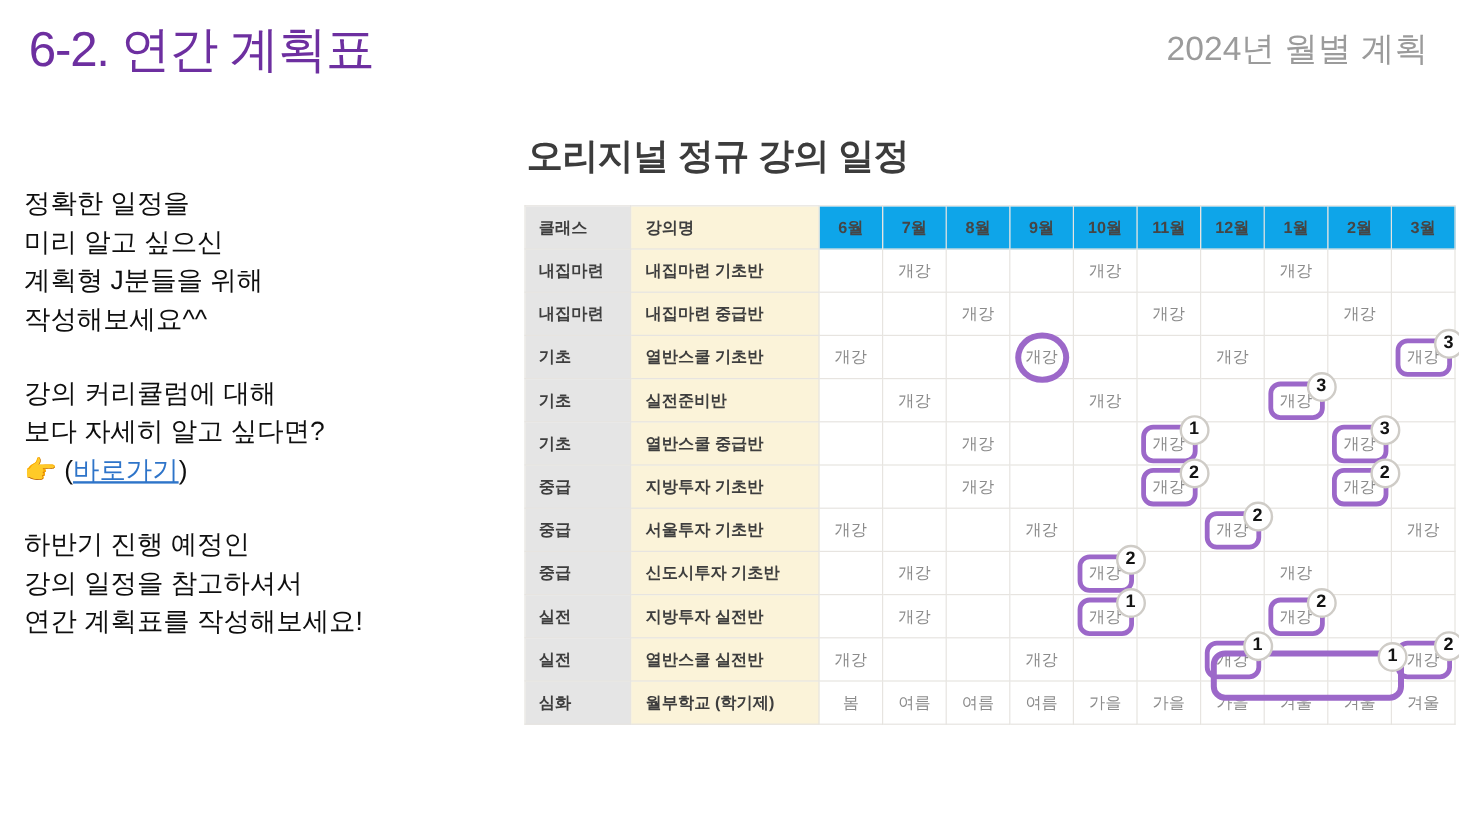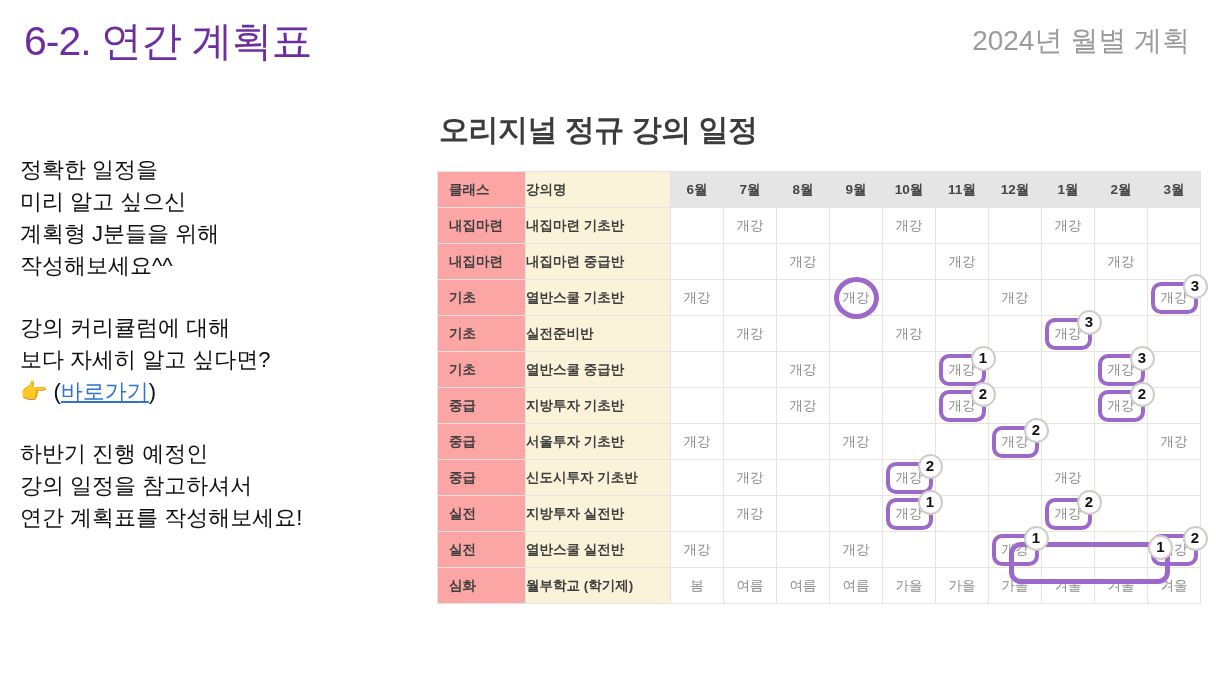--- a/index.html
+++ b/index.html
@@ -27,24 +27,24 @@
   .emoji{font-size:22px;}
 
   .table-area{position:absolute;left:437px;top:94px;}
   .table-area h2{
     margin:16px 0 20px 2px;font-size:30px;color:#3c3c3c;
     font-weight:bold;letter-spacing:-0.5px;
   }
   .tbl-wrap{position:relative;}
   table{border-collapse:collapse;table-layout:fixed;font-size:13.5px;}
   th,td{border:1px solid #e7e4e0;height:33px;white-space:nowrap;overflow:visible;}
-  .col-class{width:75px;background:#fca5a5;text-align:left;padding-left:11px;font-weight:bold;color:#3e3e3e;}
-  .col-name{width:143px;background:#fbf3d9;text-align:left;padding-left:0;font-weight:bold;color:#3e3e3e;}
+  .col-class{width:75px;background:#e5e5e5;text-align:left;padding-left:11px;font-weight:bold;color:#3e3e3e;}
+  .col-name{width:143px;background:#fbf3d9;text-align:left;padding-left:12px;font-weight:bold;color:#3e3e3e;}
   .col-month{width:50px;text-align:center;}
-  th.col-month{background:#e5e5e5;color:#454545;}
+  th.col-month{background:#0ea5e9;color:#454545;}
   td.col-month{color:#8b8b8b;background:#ffffff;}
 
   .mark{position:relative;display:inline-block;color:#8b8b8b;}
   .mark-box{border:4px solid #9c68c9;border-radius:10px;padding:3px 6px;margin:-8px -4px;background:transparent;}
   .mark-ellipse{border:5px solid #9c68c9;border-radius:50%;padding:7px 4px;margin:-12px -6px;}
   .mark-num{
     position:absolute;top:-12px;right:-14px;width:21px;height:21px;
     background:#fff;border:2px solid #cfccc7;border-radius:50%;
     font-weight:bold;color:#141414;font-size:15px;line-height:19px;text-align:center;
     z-index:2;

